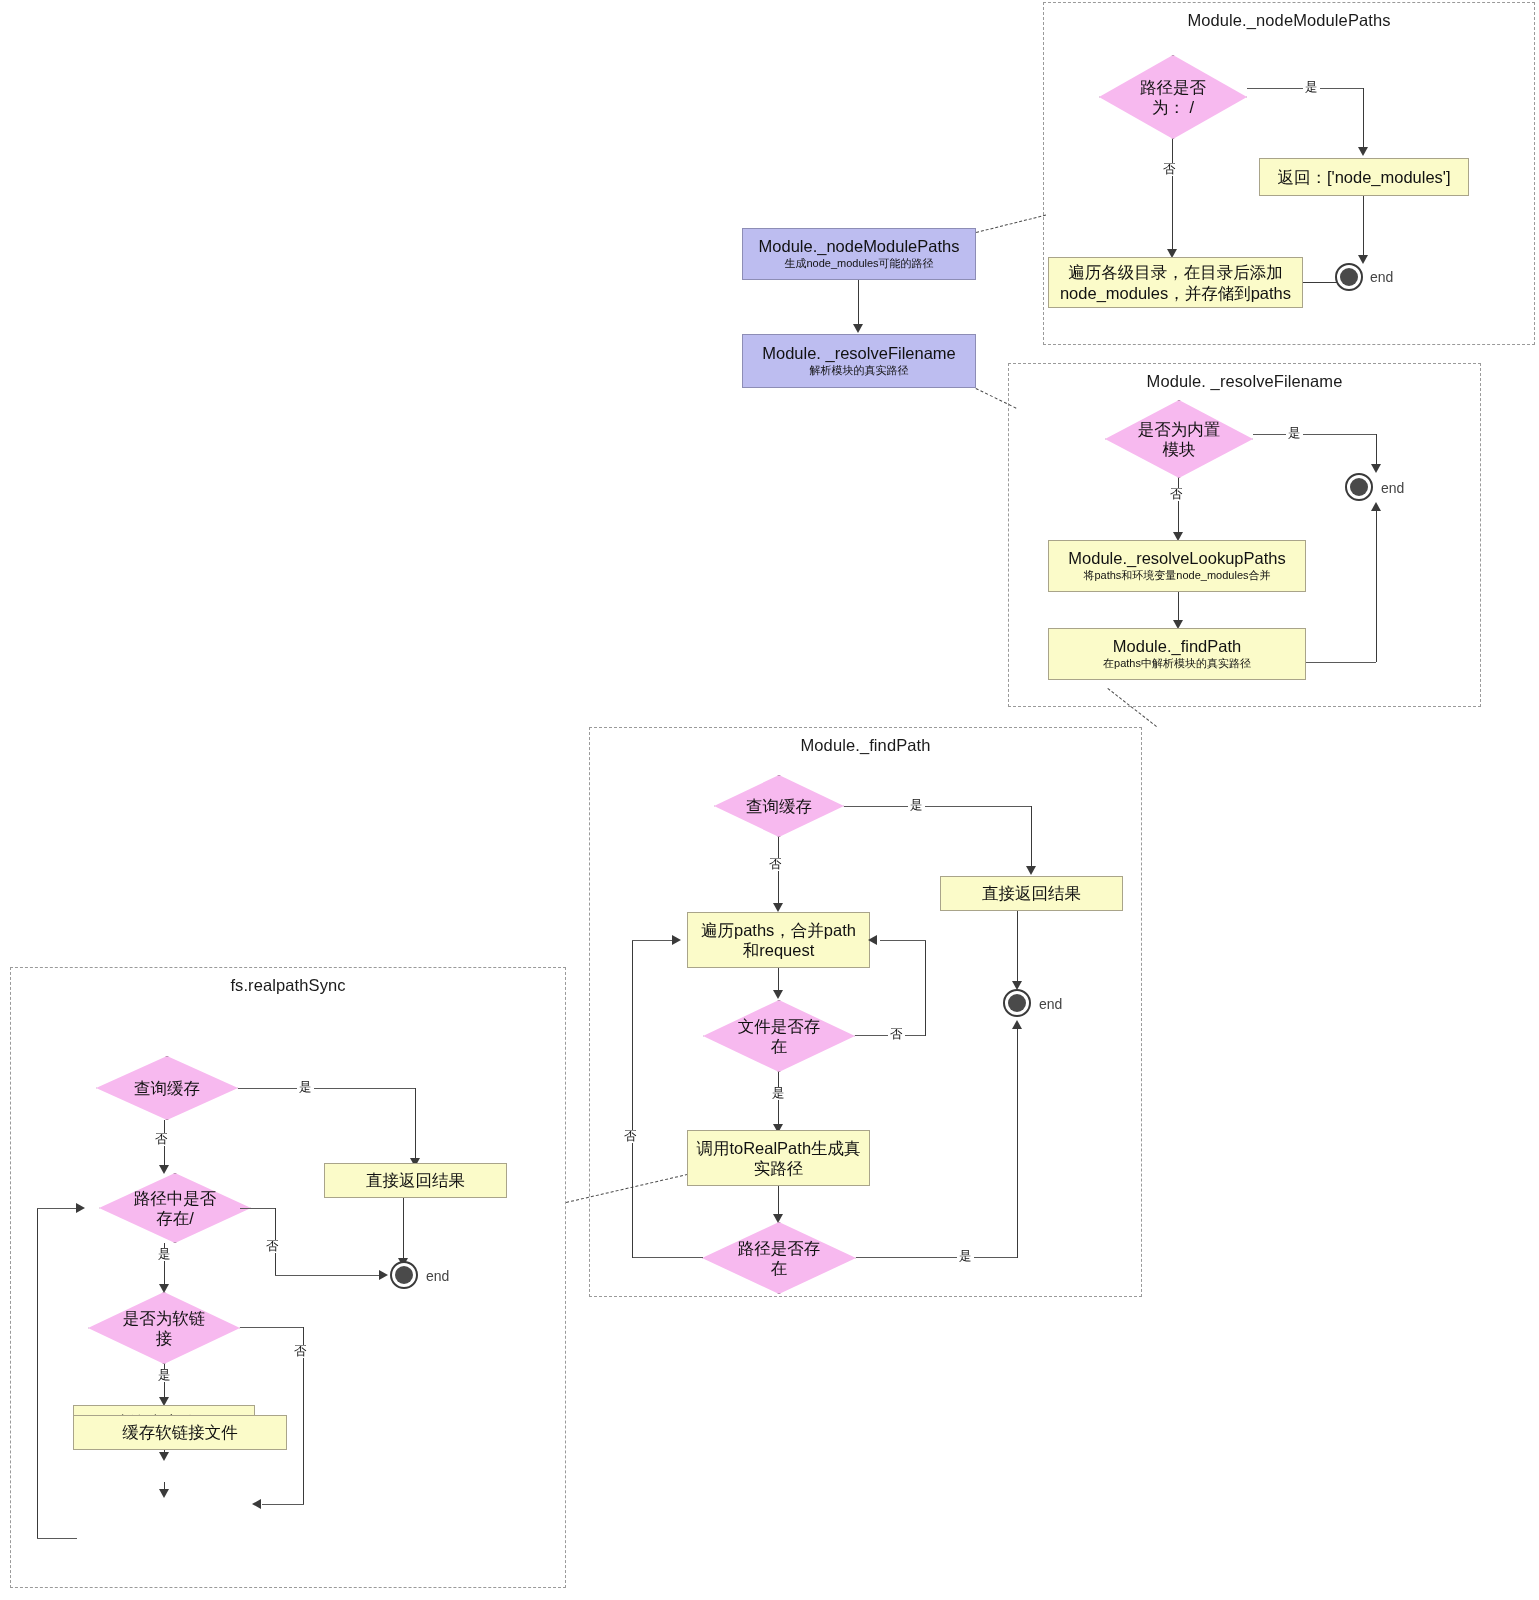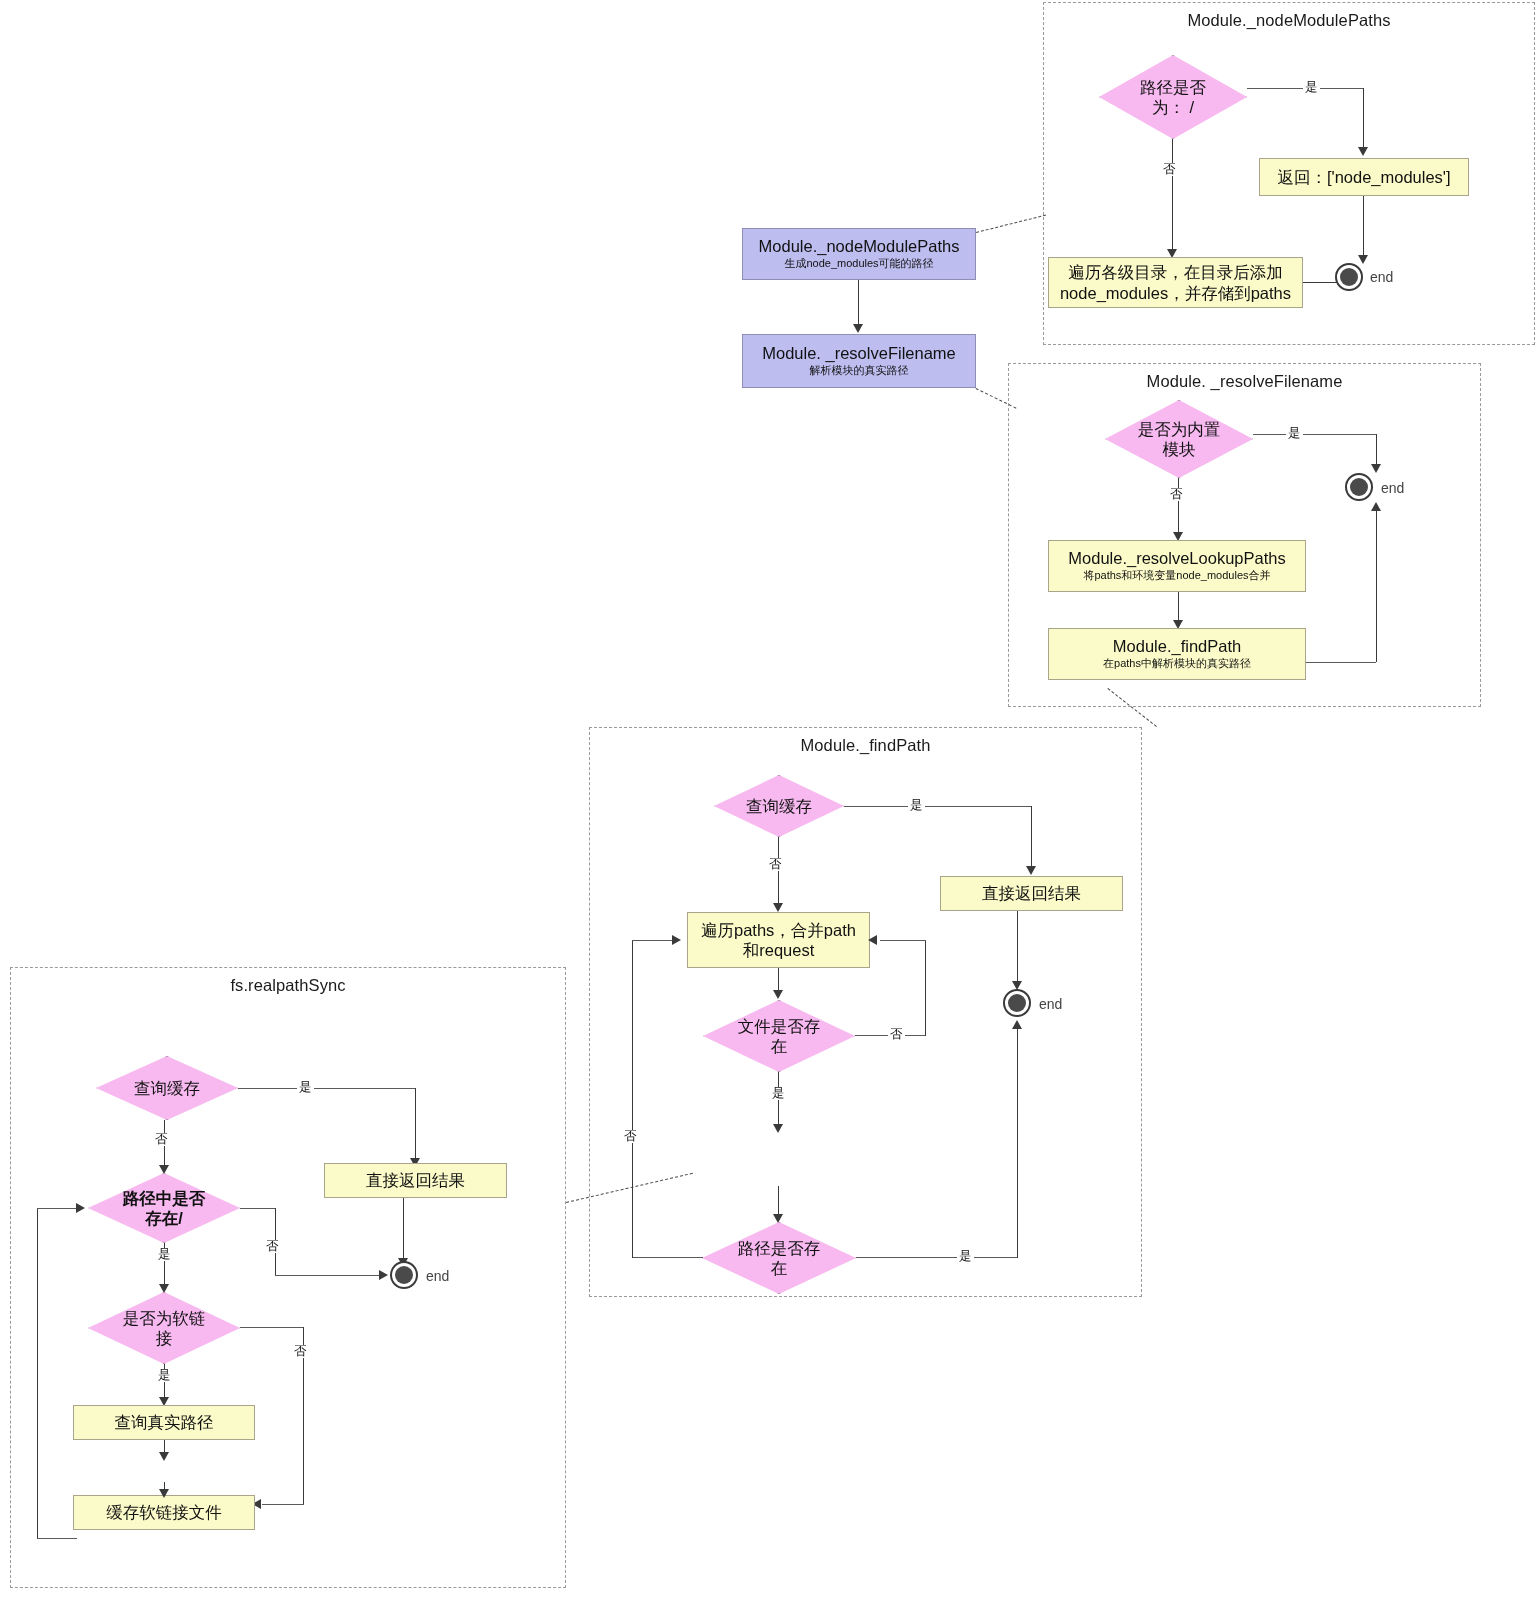--- a/index.html
+++ b/index.html
@@ -193,20 +193,24 @@
   <div class="ln lnh lngray" style="left:855px;top:1035px;width:71px;"></div>
   <div class="elabel" style="left:888px;top:1028px;">否</div>
   <div class="ln lnv" style="left:925px;top:940px;height:96px;"></div>
   <div class="ln lnh lngray" style="left:880px;top:940px;width:46px;"></div>
   <div class="arrow al" style="left:868px;top:935px;"></div>
 
   <div class="ln lnv" style="left:778px;top:1072px;height:55px;"></div>
   <div class="elabel" style="left:770px;top:1087px;">是</div>
   <div class="arrow ad" style="left:773px;top:1124px;"></div>
 
+  <div class="node box" style="left:687px;top:1130px;width:183px;height:56px;">
+    <div class="body">调用toRealPath生成真</div>
+    <div class="body">实路径</div>
+  </div>
 
   <div class="ln lnv" style="left:778px;top:1186px;height:30px;"></div>
   <div class="arrow ad" style="left:773px;top:1214px;"></div>
 
   <div class="dia" style="left:702px;top:1222px;width:154px;height:72px;">
     <div class="shape"></div>
     <div class="lbl">
       <span>路径是否存</span><br>
       <span>在</span>
     </div>
@@ -244,21 +248,21 @@
   <div class="ln lnv" style="left:403px;top:1198px;height:62px;"></div>
   <div class="arrow ad" style="left:398px;top:1258px;"></div>
 
   <div class="endnode" style="left:390px;top:1261px;"></div>
   <div class="endlbl" style="left:426px;top:1268px;">end</div>
 
   <div class="ln lnv" style="left:164px;top:1120px;height:48px;"></div>
   <div class="elabel" style="left:153px;top:1133px;">否</div>
   <div class="arrow ad" style="left:159px;top:1165px;"></div>
 
-  <div class="dia" style="left:88px;top:1173px;width:152px;height:70px;font-weight:bold;">
+  <div class="dia" style="left:99px;top:1173px;width:152px;height:70px;">
     <div class="shape"></div>
     <div class="lbl">
       <span>路径中是否</span><br>
       <span>存在/</span>
     </div>
   </div>
 
   <div class="ln lnh lngray" style="left:240px;top:1208px;width:36px;"></div>
   <div class="ln lnv" style="left:275px;top:1208px;height:67px;"></div>
   <div class="elabel" style="left:264px;top:1240px;">否</div>
@@ -287,21 +291,21 @@
   <div class="elabel" style="left:156px;top:1369px;">是</div>
   <div class="arrow ad" style="left:159px;top:1397px;"></div>
 
   <div class="node box" style="left:73px;top:1405px;width:182px;height:35px;">
     <div class="body">查询真实路径</div>
   </div>
 
   <div class="ln lnv" style="left:164px;top:1440px;height:14px;"></div>
   <div class="arrow ad" style="left:159px;top:1452px;"></div>
 
-  <div class="node box" style="left:73px;top:1495px;width:182px;height:35px;justify-content:center;">
+  <div class="node box" style="left:73px;top:1415px;width:214px;height:35px;justify-content:center;">
     <div class="body">缓存软链接文件</div>
   </div>
 
   <div class="ln lnv" style="left:164px;top:1482px;height:10px;"></div>
   <div class="arrow ad" style="left:159px;top:1489px;"></div>
 
 
   <div class="ln lnv" style="left:37px;top:1208px;height:331px;"></div>
   <div class="ln lnh lngray" style="left:37px;top:1538px;width:40px;"></div>
   <div class="ln lnh lngray" style="left:37px;top:1208px;width:44px;"></div>

